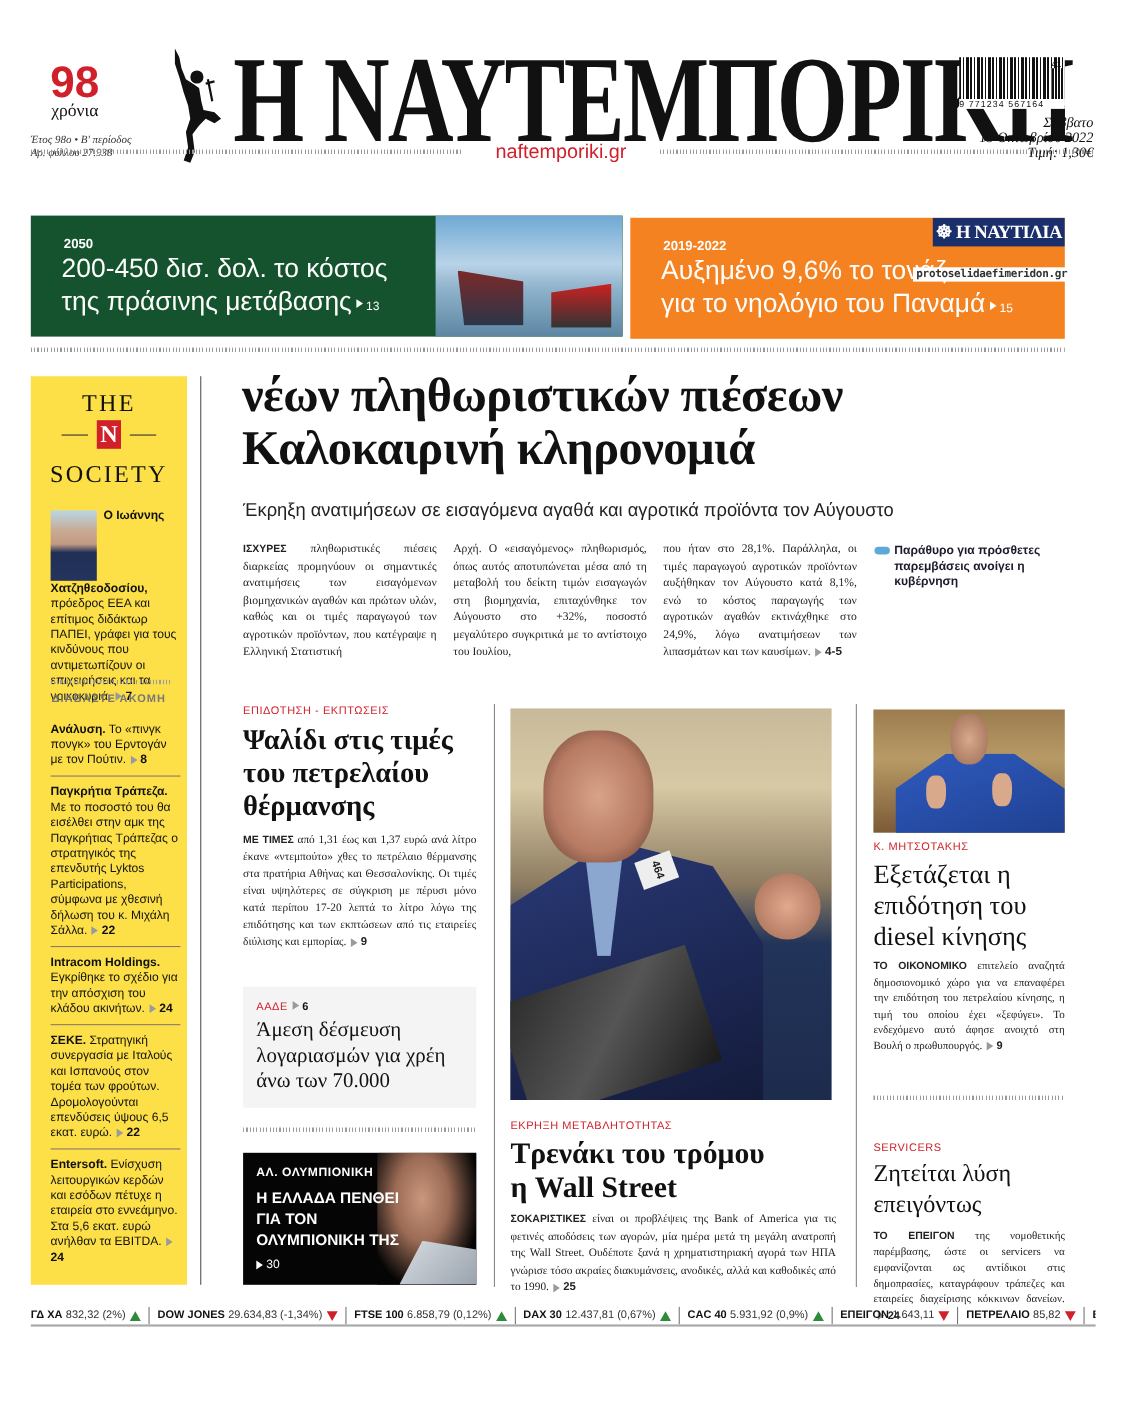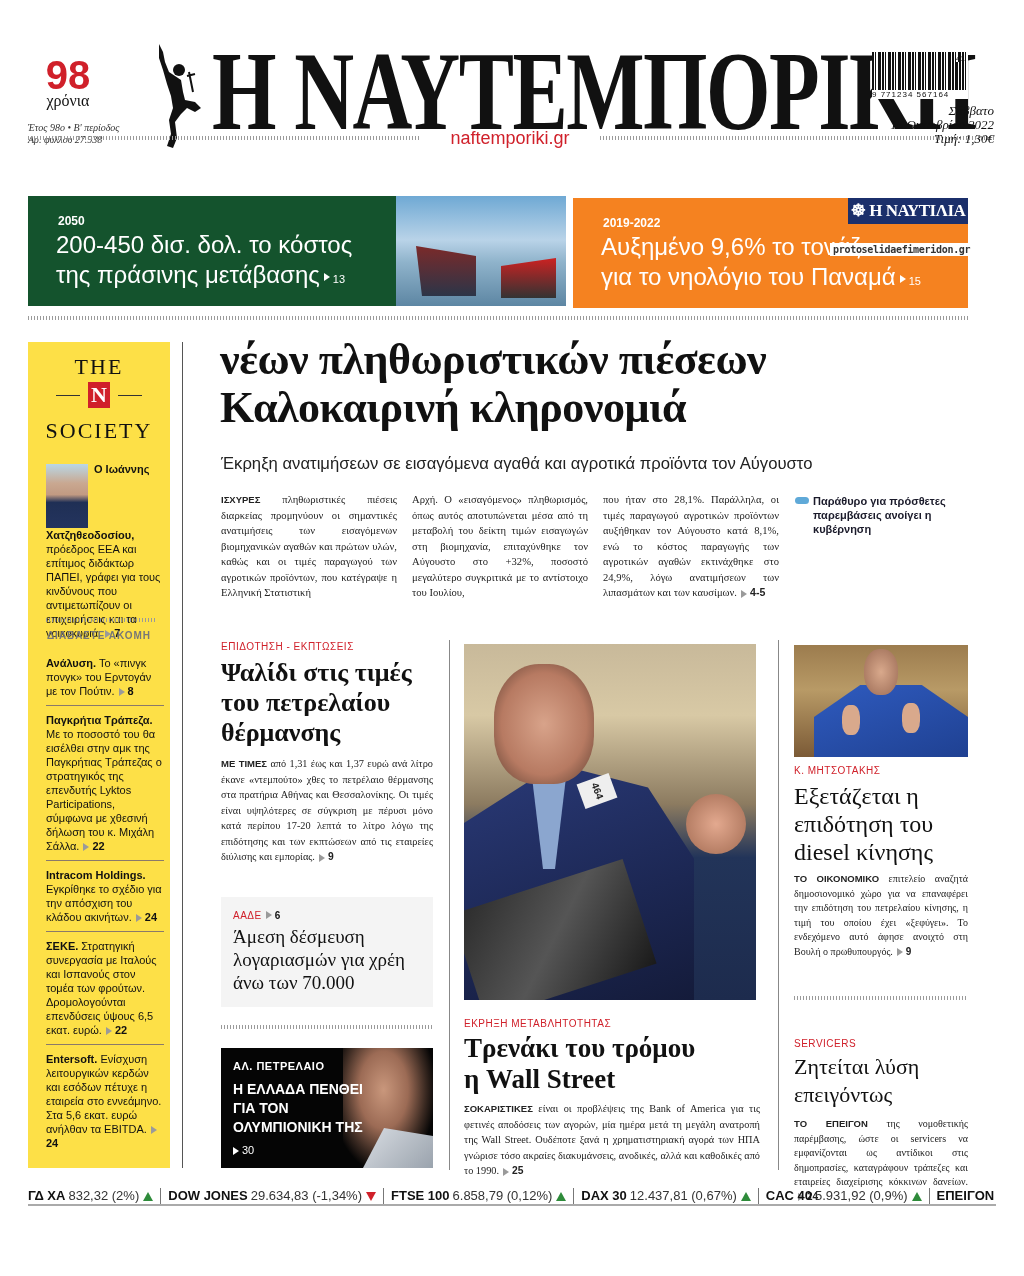--- a/index.html
+++ b/index.html
@@ -109,21 +109,21 @@
 
   .s4 { left: 794px; top: 765px; width: 174px; }
   .s4 .story-h { font-size: 24px; line-height: 28px; font-weight: normal; margin-top: 6px; }
   .s4 .story-p { margin-top: 6px; font-size: 10px; line-height: 14.5px; }
   .dl-right-mid { left: 794px; top: 996px; width: 174px; }
   .s5 { left: 794px; top: 1018px; width: 174px; margin-top: 20px; }
   .s5 .story-h { font-size: 22px; line-height: 28px; font-weight: normal; margin-top: 4px; }
   .s5 .story-p { margin-top: 8px; font-size: 10px; line-height: 14.5px; }
 
   
-  .ticker { left: 28px; top: 1188px; width: 968px; height: 18px; font-size: 13px; line-height: 18px; white-space: nowrap; overflow: hidden; display: flex; border-bottom: 2px solid #aaa; text-align: right; }
+  .ticker { left: 28px; top: 1188px; width: 968px; height: 18px; font-size: 10px; line-height: 18px; white-space: nowrap; overflow: hidden; display: flex; border-bottom: 2px solid #aaa; text-align: right; }
   .tick { padding: 0 7px; border-right: 1px solid #777; display: flex; align-items: center; color: #333; }
   .tick:first-child { padding-left: 0; }
   .tick:last-child { border-right: none; }
   .tick b { color: #111; margin-right: 3px; }
   .up { width: 0; height: 0; border-left: 5px solid transparent; border-right: 5px solid transparent; border-bottom: 9px solid #2e8b3a; margin-left: 4px; }
   .down { width: 0; height: 0; border-left: 5px solid transparent; border-right: 5px solid transparent; border-top: 9px solid #d0202a; margin-left: 4px; }
 </style>
 </head>
 <body>
 
@@ -224,21 +224,21 @@
 
 <div class="abs aade">
   <div><span class="sec-kicker">ΑΑΔΕ</span><span class="tri"></span><span class="pageref" style="font-size:10px">6</span></div>
   <div class="story-h">Άμεση δέσμευση λογαριασμών για χρέη άνω των 70.000</div>
 </div>
 <div class="abs dotline dl-mid"></div>
 
 <div class="abs olympic">
   <div class="face"></div>
   <div class="coat"></div>
-  <div class="k">ΑΛ. ΠΕΤΡΕΛΑΙΟ</div>
+  <div class="k">ΑΛ. ΟΛΥΜΠΙΟΝΙΚΗ</div>
   <div class="t">Η ΕΛΛΑΔΑ ΠΕΝΘΕΙ ΓΙΑ ΤΟΝ ΟΛΥΜΠΙΟΝΙΚΗ ΤΗΣ</div>
   <div class="r"><span class="tri tri-w" style="margin-left:0"></span><span>30</span></div>
 </div>
 
 <div class="abs photo-wall">
   <div class="trader-body"></div>
   <div class="trader-shirt"></div>
   <div class="trader-head"></div>
   <div class="trader2"></div>
   <div class="badge464">464</div>

